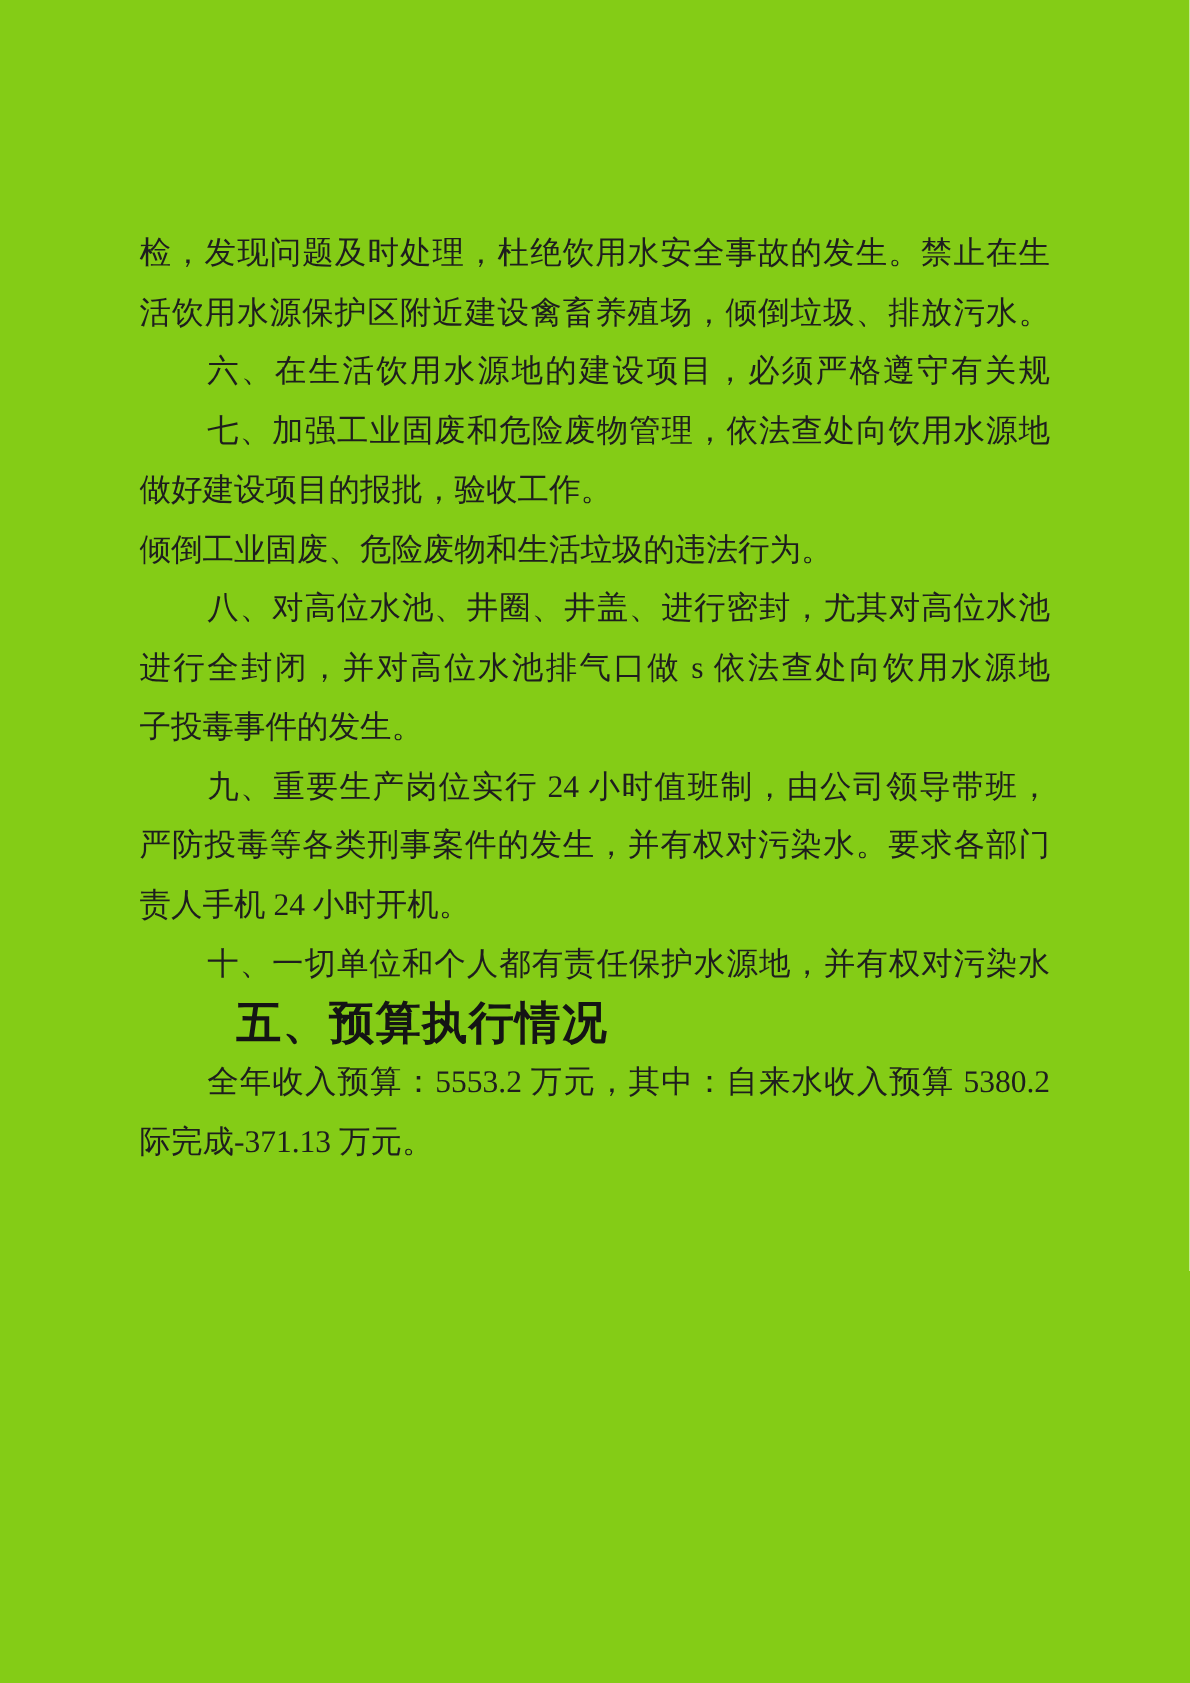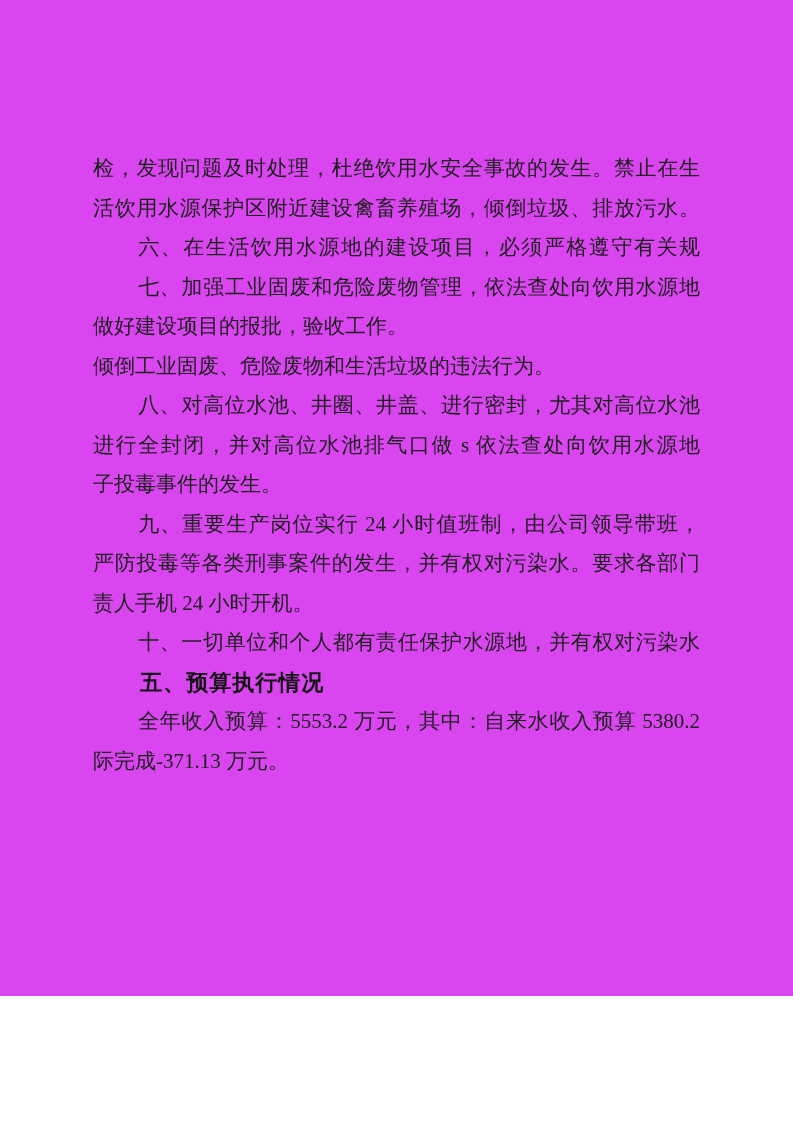--- a/index.html
+++ b/index.html
@@ -3,22 +3,22 @@
 <meta charset="utf-8">
 <style>
   html, body {
     margin: 0;
     padding: 0;
     background: #ffffff;
   }
   .page {
     position: relative;
     width: 793px;
-    height: 996px;
-    background: #d946ef;
+    height: 1122px;
+    background: #84cc16;
     overflow: hidden;
     font-family: "Liberation Serif", "DejaVu Serif", serif;
   }
   .doc-text {
     position: absolute;
     left: 93px;
     top: 149px;
     width: 607px;
     color: #1e1e1e;
     font-size: 21px;
@@ -33,21 +33,21 @@
   }
   .line.fill {
     text-align-last: justify;
   }
   .line.indent {
     text-indent: 2.15em;
   }
   .line.heading {
     font-family: "Liberation Sans", "DejaVu Sans", sans-serif;
     font-weight: 700;
-    font-size: 22px;
+    font-size: 30px;
     letter-spacing: 1px;
     color: #141414;
   }
 </style>
 </head>
 <body>
 
 <div class="page">
   <div class="doc-text">
       <div class="line fill">检，发现问题及时处理，杜绝饮用水安全事故的发生。禁止在生</div>

